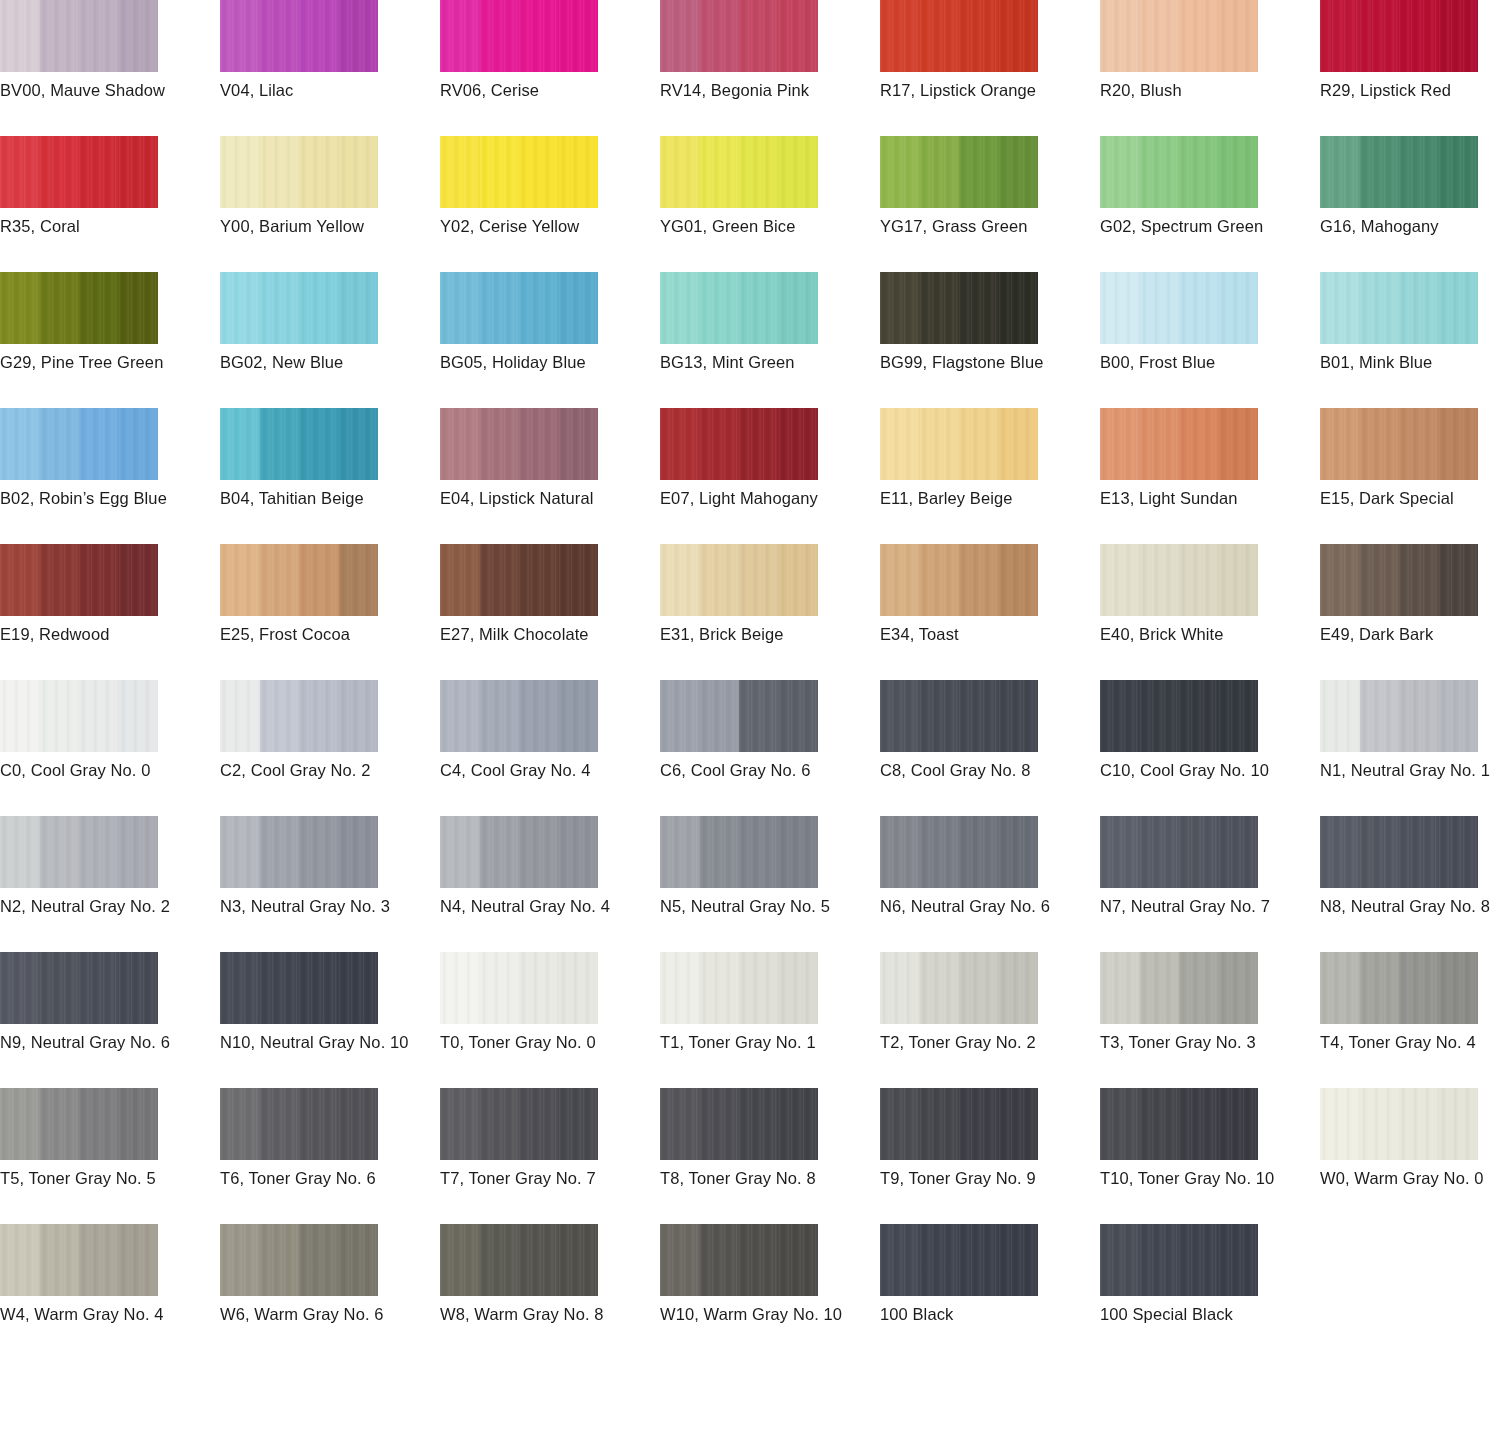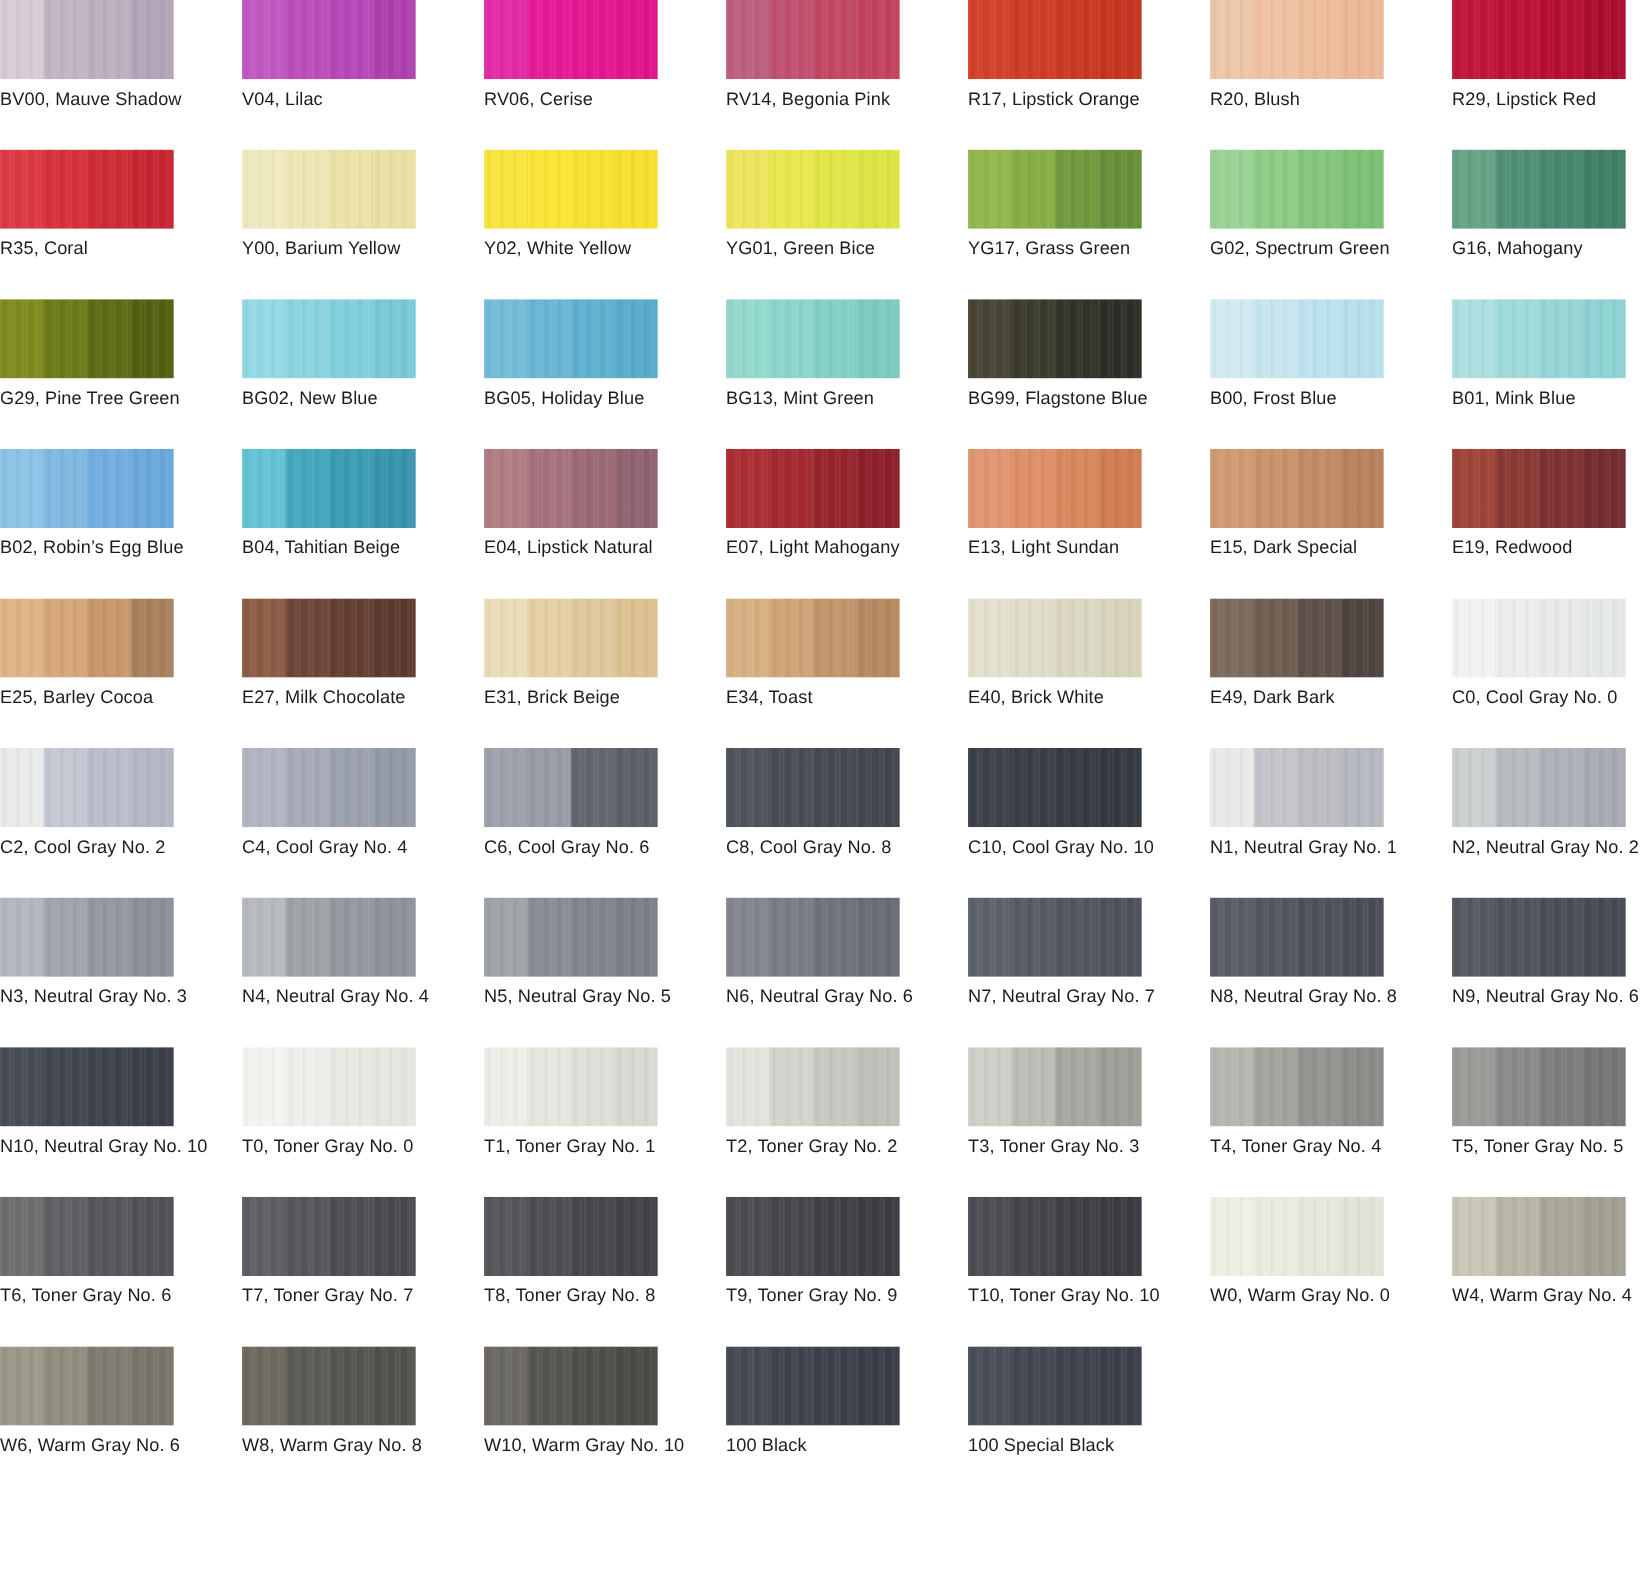--- a/index.html
+++ b/index.html
@@ -155,21 +155,21 @@
         </div>
         <div class="swatch-label">Y00, Barium Yellow</div>
       </div>
       <div class="swatch-cell">
         <div class="swatch-block">
           <div class="band" style="background: rgb(248, 228, 61); width: 25%;"></div>
           <div class="band" style="background: rgb(249, 229, 53); width: 25%;"></div>
           <div class="band" style="background: rgb(248, 226, 48); width: 25%;"></div>
           <div class="band" style="background: rgb(247, 224, 44); width: 25%;"></div>
         </div>
-        <div class="swatch-label">Y02, White Yellow</div>
+        <div class="swatch-label">Y02, Cerise Yellow</div>
       </div>
       <div class="swatch-cell">
         <div class="swatch-block">
           <div class="band" style="background: rgb(238, 229, 94); width: 25%;"></div>
           <div class="band" style="background: rgb(233, 232, 79); width: 25%;"></div>
           <div class="band" style="background: rgb(226, 230, 72); width: 25%;"></div>
           <div class="band" style="background: rgb(221, 228, 68); width: 25%;"></div>
         </div>
         <div class="swatch-label">YG01, Green Bice</div>
       </div>
@@ -294,20 +294,29 @@
         <div class="swatch-block">
           <div class="band" style="background: rgb(171, 46, 50); width: 25%;"></div>
           <div class="band" style="background: rgb(162, 41, 47); width: 25%;"></div>
           <div class="band" style="background: rgb(150, 36, 44); width: 25%;"></div>
           <div class="band" style="background: rgb(140, 32, 41); width: 25%;"></div>
         </div>
         <div class="swatch-label">E07, Light Mahogany</div>
       </div>
       <div class="swatch-cell">
         <div class="swatch-block">
+          <div class="band" style="background: rgb(244, 220, 158); width: 25%;"></div>
+          <div class="band" style="background: rgb(242, 216, 150); width: 25%;"></div>
+          <div class="band" style="background: rgb(240, 210, 140); width: 25%;"></div>
+          <div class="band" style="background: rgb(238, 202, 128); width: 25%;"></div>
+        </div>
+        <div class="swatch-label">E11, Barley Beige</div>
+      </div>
+      <div class="swatch-cell">
+        <div class="swatch-block">
           <div class="band" style="background: rgb(224, 150, 112); width: 25%;"></div>
           <div class="band" style="background: rgb(221, 143, 103); width: 25%;"></div>
           <div class="band" style="background: rgb(216, 134, 93); width: 25%;"></div>
           <div class="band" style="background: rgb(208, 124, 83); width: 25%;"></div>
         </div>
         <div class="swatch-label">E13, Light Sundan</div>
       </div>
       <div class="swatch-cell">
         <div class="swatch-block">
           <div class="band" style="background: rgb(208, 154, 113); width: 25%;"></div>
@@ -326,21 +335,21 @@
         </div>
         <div class="swatch-label">E19, Redwood</div>
       </div>
       <div class="swatch-cell">
         <div class="swatch-block">
           <div class="band" style="background: rgb(223, 180, 134); width: 25%;"></div>
           <div class="band" style="background: rgb(213, 166, 121); width: 25%;"></div>
           <div class="band" style="background: rgb(200, 150, 107); width: 25%;"></div>
           <div class="band" style="background: rgb(168, 128, 93); width: 25%;"></div>
         </div>
-        <div class="swatch-label">E25, Barley Cocoa</div>
+        <div class="swatch-label">E25, Frost Cocoa</div>
       </div>
       <div class="swatch-cell">
         <div class="swatch-block">
           <div class="band" style="background: rgb(140, 92, 68); width: 25%;"></div>
           <div class="band" style="background: rgb(109, 69, 54); width: 25%;"></div>
           <div class="band" style="background: rgb(99, 62, 50); width: 25%;"></div>
           <div class="band" style="background: rgb(92, 57, 46); width: 25%;"></div>
         </div>
         <div class="swatch-label">E27, Milk Chocolate</div>
       </div>

